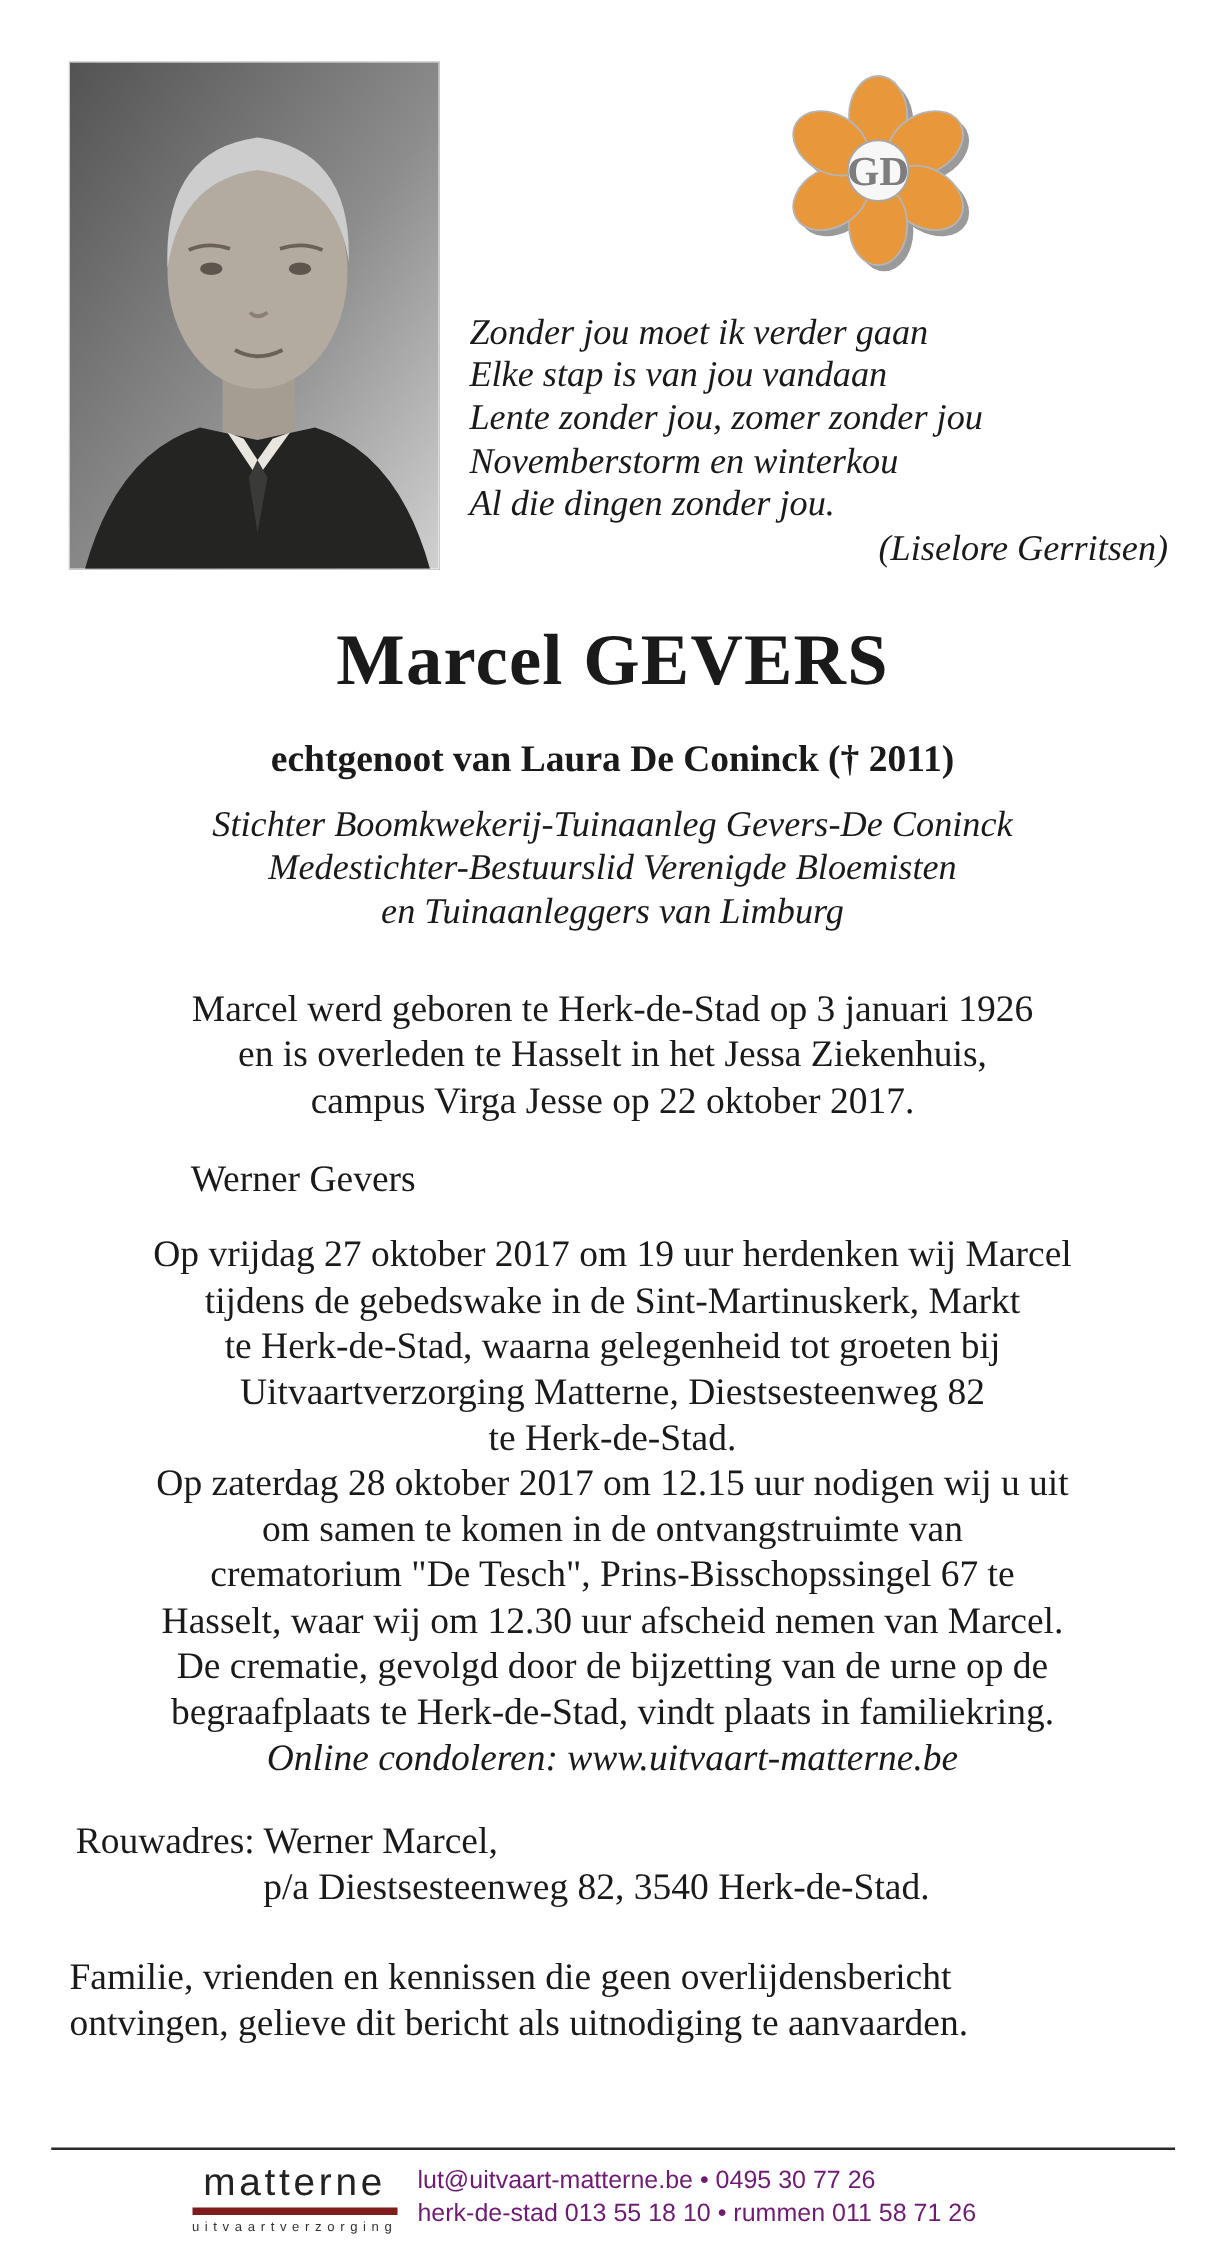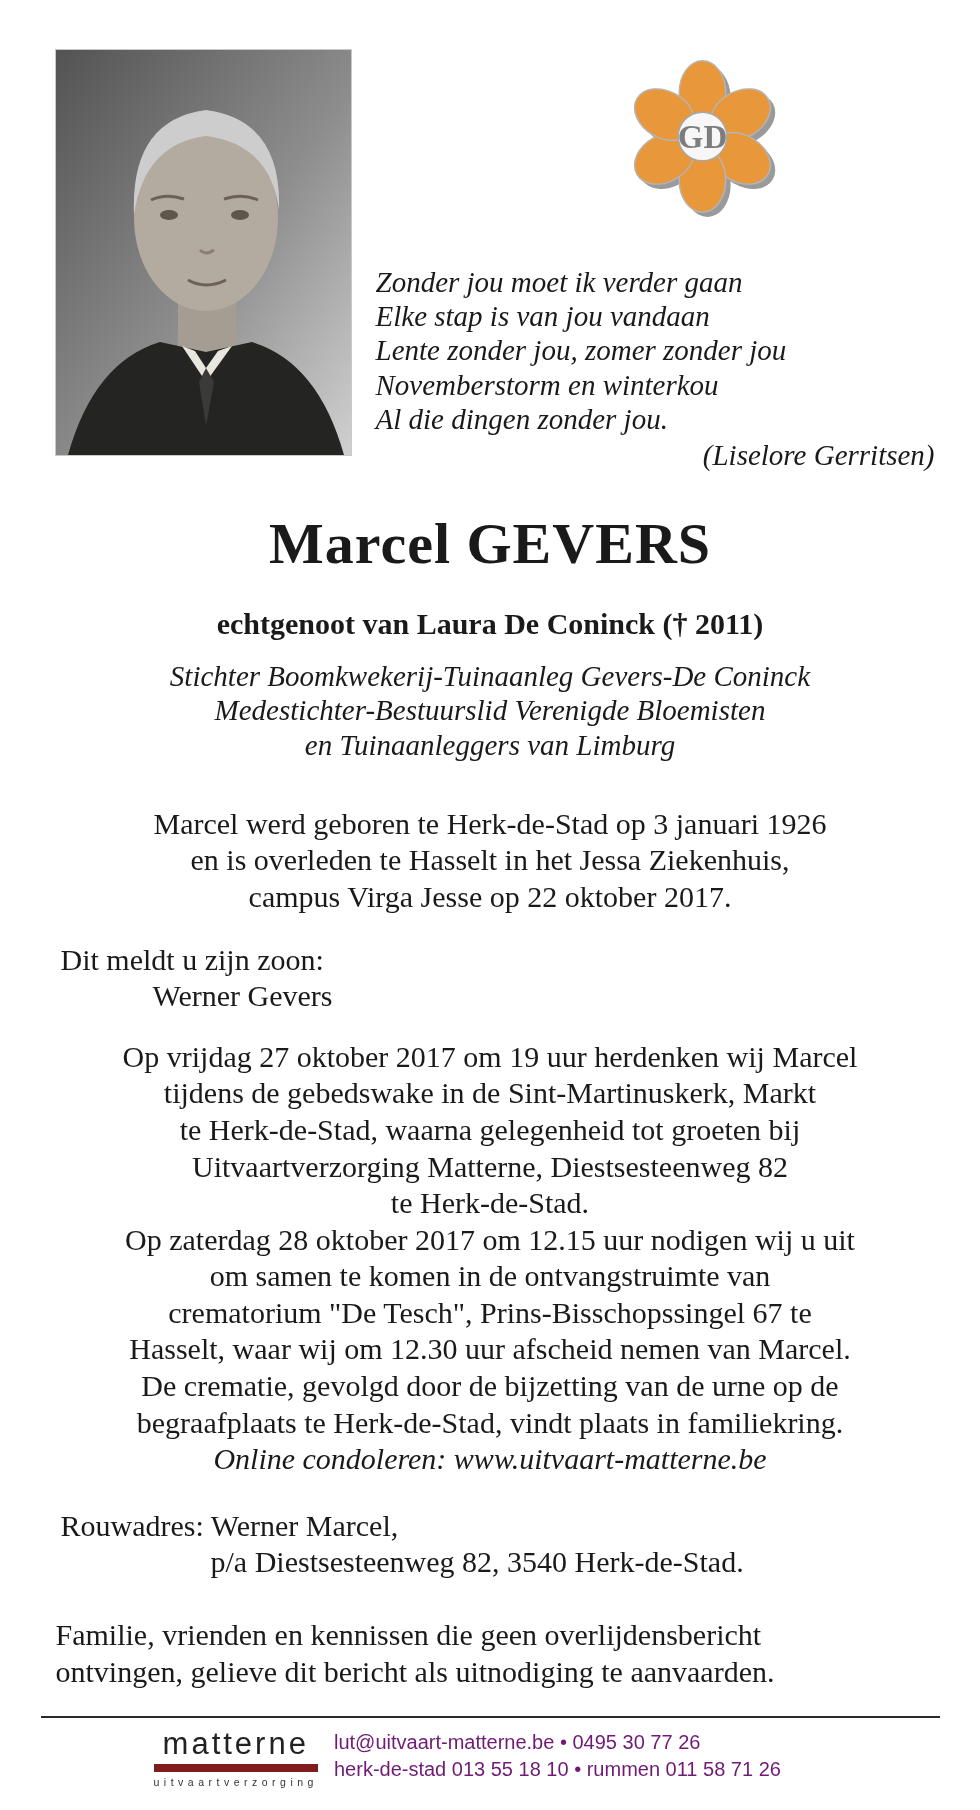--- a/index.html
+++ b/index.html
@@ -7,21 +7,21 @@
   body { font-family:"Liberation Serif", serif; color:#1a1a1a; }
   .page {
     position:relative; width:969px; height:1810px; margin:0 auto;
     background:#ffffff; overflow:hidden;
   }
   .top { display:flex; padding:50px 40px 0 50px; }
   .photo { width:295px; height:405px; flex:none; box-shadow:0 0 0 1px #c9c9c9; }
   .top-right { flex:1; display:flex; flex-direction:column; margin-left:25px; }
   .flower { align-self:flex-end; margin-right:150px; margin-top:4px; line-height:0; }
   .poem {
-    margin-top:46px; font-style:italic; font-size:29px; line-height:1.18;
+    margin-top:30px; font-style:italic; font-size:29px; line-height:1.18;
     white-space:pre-line;
   }
   .poem-attr { text-align:right; font-style:italic; font-size:29px; margin-top:3px; }
   .name {
     text-align:center; font-size:58px; font-weight:bold; margin-top:38px;
     letter-spacing:1px;
   }
   .spouse { text-align:center; font-size:30px; font-weight:bold; margin-top:30px; }
   .functions {
     text-align:center; font-style:italic; font-size:29px; line-height:1.18;
@@ -40,21 +40,21 @@
   .closing { margin-top:36px; padding:0 38px 0 50px; }
   .footer-wrap { position:absolute; left:0; right:0; bottom:22px; }
   .rule { border-top:2px solid #2a2a2a; margin:0 35px; }
   .footer-row {
     display:flex; align-items:flex-start; padding-left:148px; margin-top:9px; gap:16px;
     font-family:"Liberation Sans", sans-serif;
   }
   .brand-block { text-align:center; flex:none; }
   .brand {
     font-size:31px; letter-spacing:3px; color:#222; padding:0 8px 3px 8px;
-    border-bottom:8px solid #7f1d1d; line-height:1.1;
+    border-bottom:6px solid #7f1d1d; line-height:1.1;
   }
   .brand-sub { font-size:10.5px; letter-spacing:4.5px; color:#333; margin-top:4px; }
   .contact { font-size:20px; line-height:1.35; color:#701a75; padding-top:2px; }
 </style>
 </head>
 <body>
 
 <div class="page">
 
   <div class="top">
@@ -122,21 +122,20 @@
 
   <div class="functions">Stichter Boomkwekerij-Tuinaanleg Gevers-De Coninck
 Medestichter-Bestuurslid Verenigde Bloemisten
 en Tuinaanleggers van Limburg</div>
 
   <div class="para center life">Marcel werd geboren te Herk-de-Stad op 3 januari 1926
 en is overleden te Hasselt in het Jessa Ziekenhuis,
 campus Virga Jesse op 22 oktober 2017.</div>
 
   <div class="announcer">
-    <div class="para">Dit meldt u zijn zoon:</div>
     <div class="para announcer-name">Werner Gevers</div>
   </div>
 
   <div class="para center services">Op vrijdag 27 oktober 2017 om 19 uur herdenken wij Marcel
 tijdens de gebedswake in de Sint-Martinuskerk, Markt
 te Herk-de-Stad, waarna gelegenheid tot groeten bij
 Uitvaartverzorging Matterne, Diestsesteenweg 82
 te Herk-de-Stad.
 Op zaterdag 28 oktober 2017 om 12.15 uur nodigen wij u uit
 om samen te komen in de ontvangstruimte van

